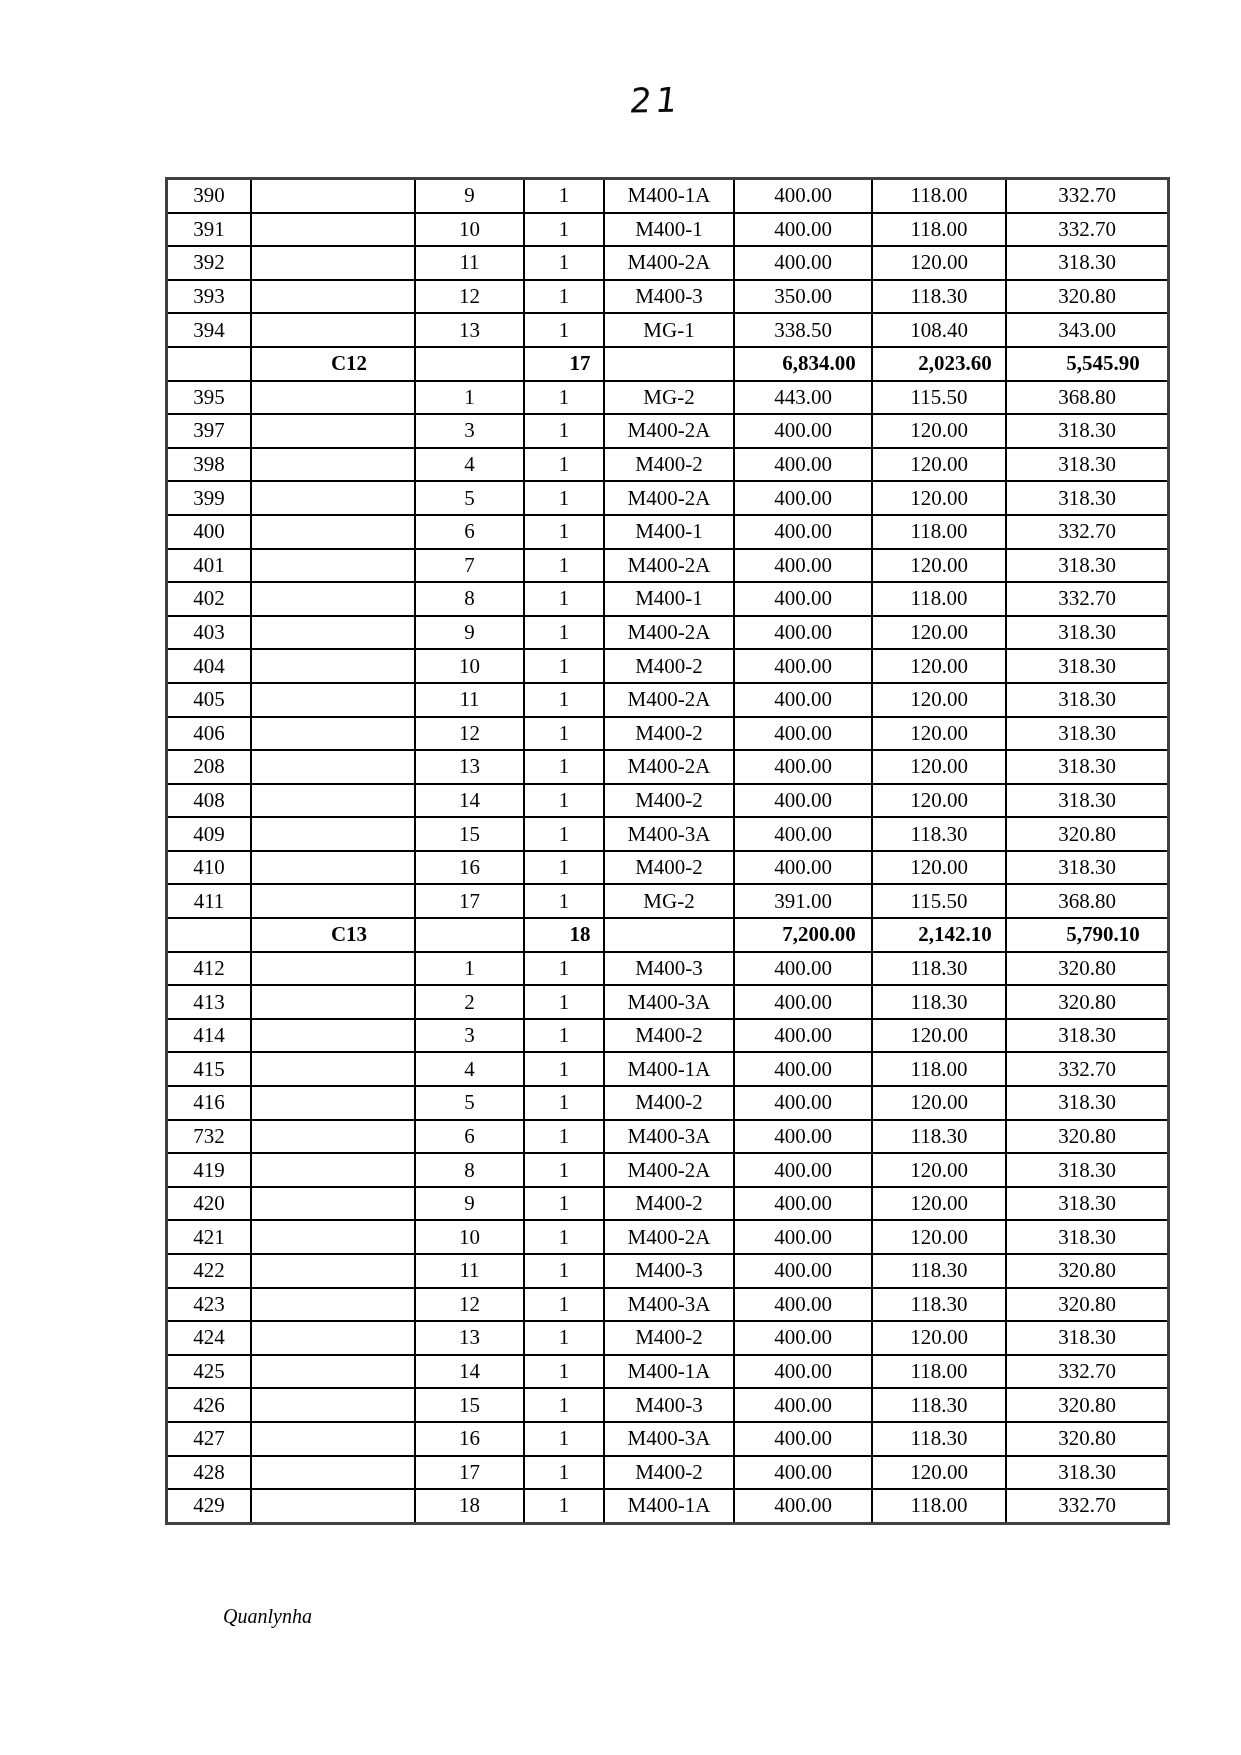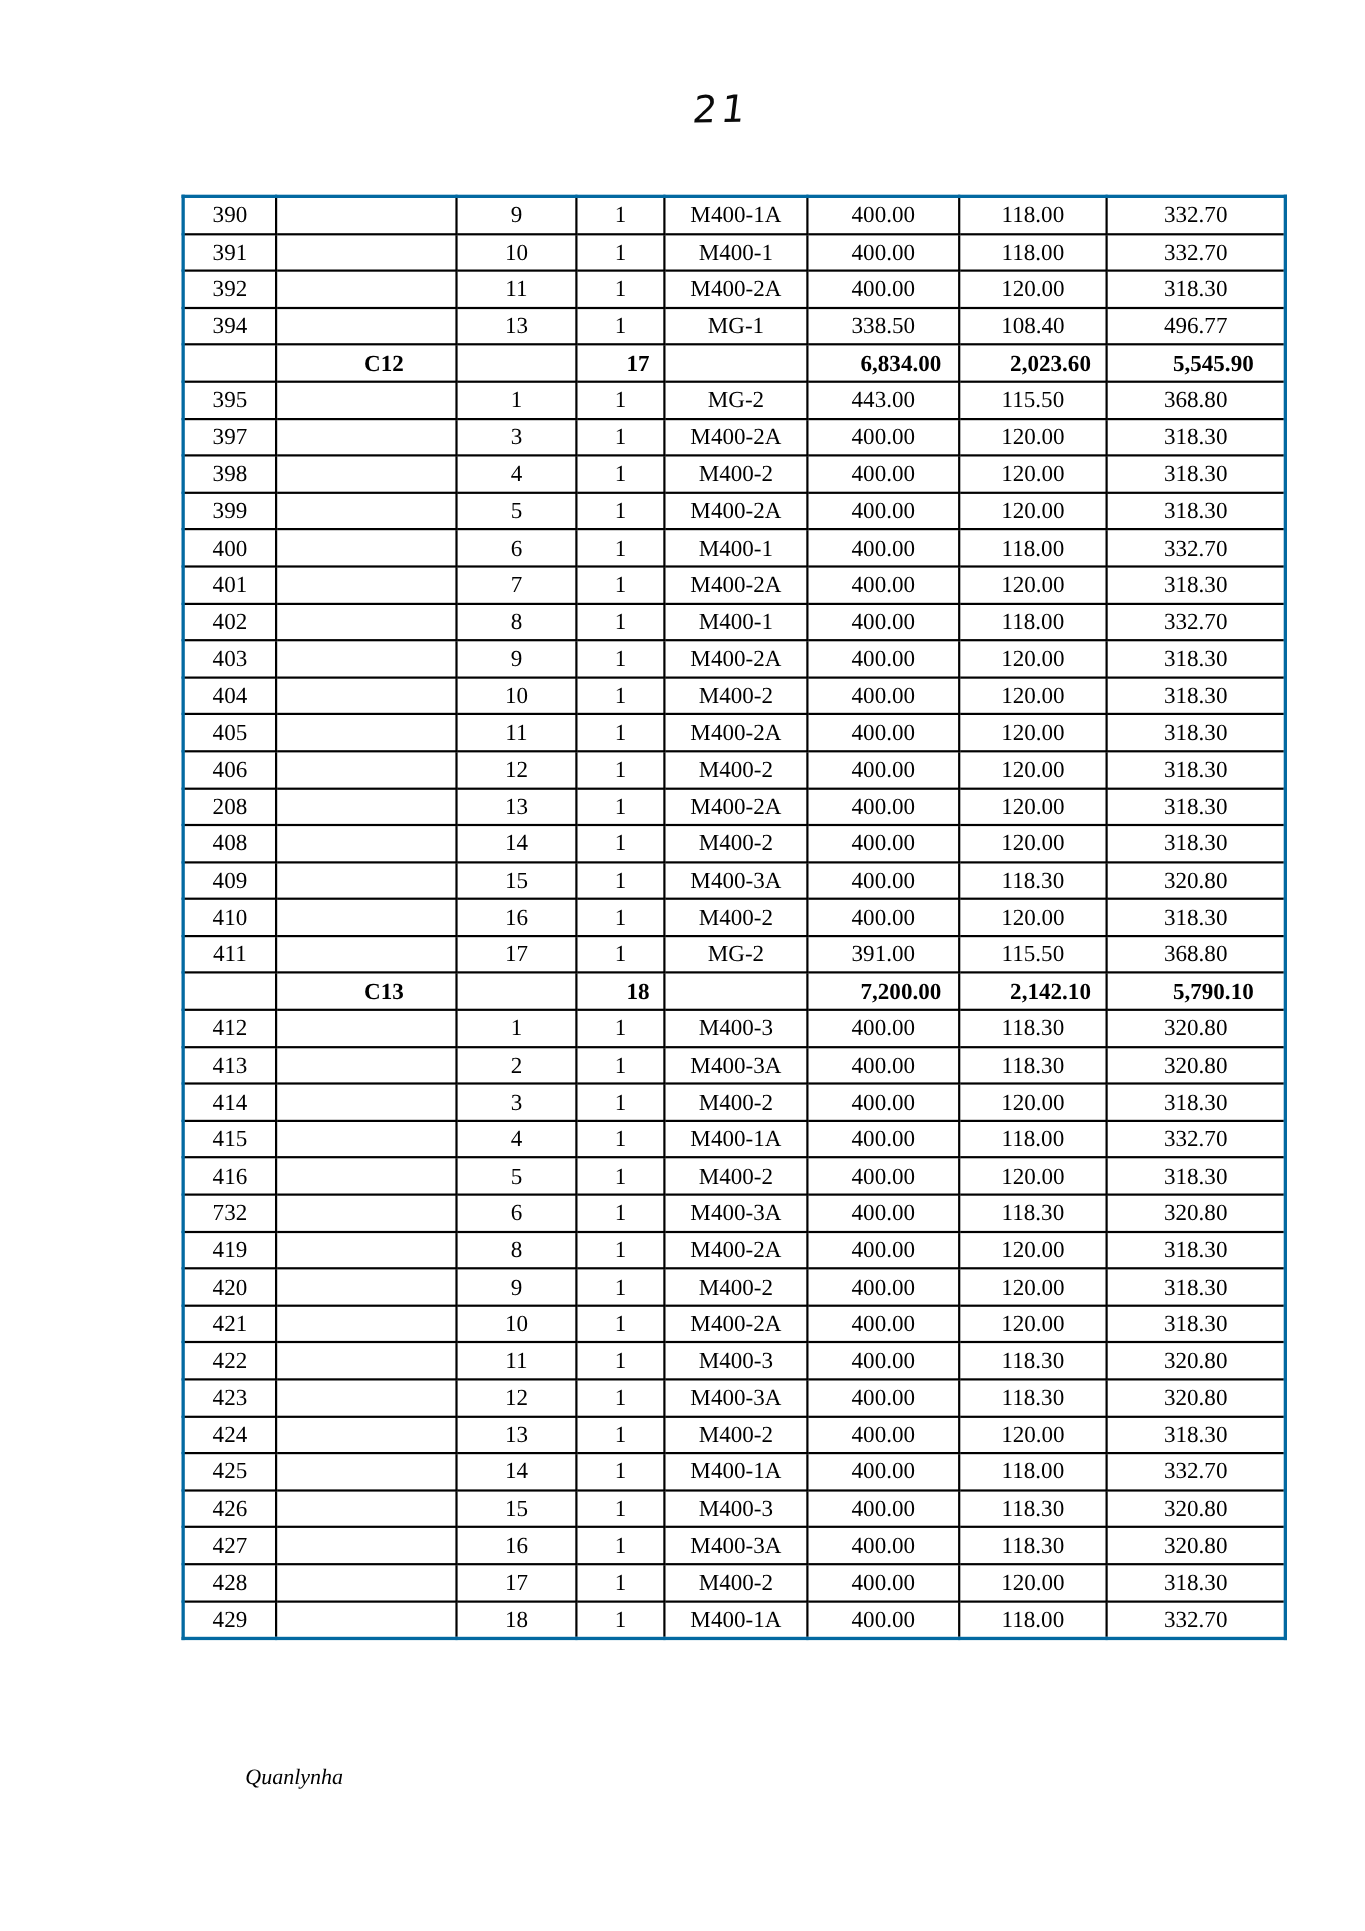--- a/index.html
+++ b/index.html
@@ -25,21 +25,21 @@
     transform: skewX(-8deg) rotate(-1deg);
     color: #0a0a0a;
   }
   table.data-table {
     position: absolute;
     left: 165px;
     top: 177px;
     width: 985px;
     border-collapse: collapse;
     table-layout: fixed;
-    border: 3px solid #0369a1;
+    border: 3px solid #404040;
   }
   table.data-table td {
     border: 2px solid #000000;
     text-align: center;
     vertical-align: middle;
     font-size: 21px;
     line-height: 1;
     padding: 0;
     height: 31.6px; 
     overflow: hidden;
@@ -95,28 +95,38 @@
         <td class="col1">392</td>
         <td class="col2"></td>
         <td class="col3">11</td>
         <td class="col4">1</td>
         <td class="col5">M400-2A</td>
         <td class="col6">400.00</td>
         <td class="col7">120.00</td>
         <td class="col8">318.30</td>
       </tr>
       <tr>
+        <td class="col1">393</td>
+        <td class="col2"></td>
+        <td class="col3">12</td>
+        <td class="col4">1</td>
+        <td class="col5">M400-3</td>
+        <td class="col6">350.00</td>
+        <td class="col7">118.30</td>
+        <td class="col8">320.80</td>
+      </tr>
+      <tr>
         <td class="col1">394</td>
         <td class="col2"></td>
         <td class="col3">13</td>
         <td class="col4">1</td>
         <td class="col5">MG-1</td>
         <td class="col6">338.50</td>
         <td class="col7">108.40</td>
-        <td class="col8">496.77</td>
+        <td class="col8">343.00</td>
       </tr>
       <tr class="summary">
         <td class="col1"></td>
         <td class="col2">C12</td>
         <td class="col3"></td>
         <td class="col4">17</td>
         <td class="col5"></td>
         <td class="col6">6,834.00</td>
         <td class="col7">2,023.60</td>
         <td class="col8">5,545.90</td>

